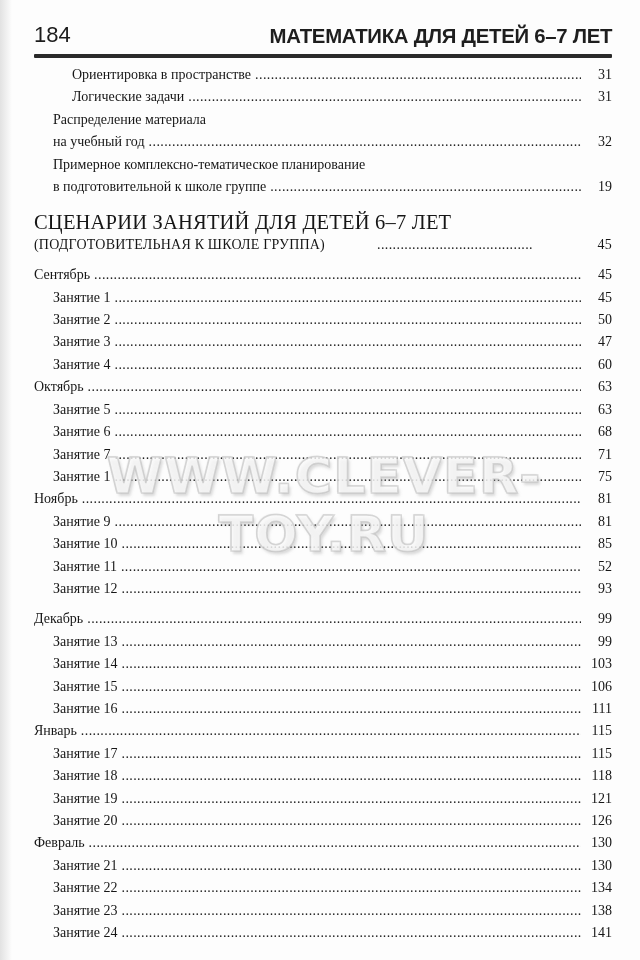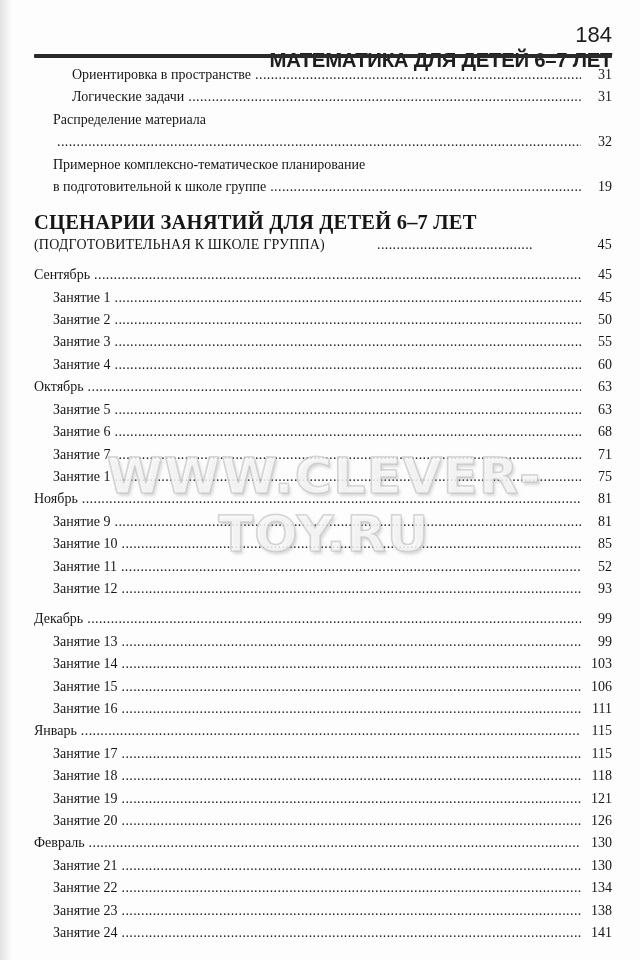--- a/index.html
+++ b/index.html
@@ -11,21 +11,21 @@
   .page { position: relative; width: 640px; height: 960px; background: #fdfdfd; }
 
   
   .edge-shadow {
     position: absolute; left: 0; top: 0; bottom: 0; width: 12px;
     background: linear-gradient(to right, #e2e2e2, rgba(245,245,245,0));
   }
 
   .pagehead {
     position: absolute; top: 22px; left: 34px; right: 28px;
-    display: flex; justify-content: space-between; align-items: flex-end; flex-direction: column;
+    display: flex; justify-content: space-between; align-items: flex-end;
   }
   .pagenum {
     font-family: "Liberation Sans", sans-serif;
     font-size: 22px; color: #1c1c1c;
   }
   .booktitle {
     font-family: "Liberation Sans", sans-serif;
     font-weight: bold; font-size: 21px; color: #1e1e1e;
     letter-spacing: -0.3px; transform: scaleX(0.97); transform-origin: right bottom;
     white-space: nowrap;
@@ -44,21 +44,21 @@
   .row .label { white-space: nowrap; }
   .row .dots {
     flex: 1 1 auto; overflow: hidden; white-space: nowrap;
     margin-left: 4px; margin-right: 3px; color: #1f1f1f;
     letter-spacing: 0.4px;
   }
   .row .pg { min-width: 28px; text-align: right; flex: 0 0 auto; }
   .row.indent-1 { padding-left: 19px; }
   .row.indent-2 { padding-left: 38px; }
   .row.heading {
-    font-weight: bold; font-size: 20.5px; letter-spacing: 0.2px;
+    font-weight: normal; font-size: 20.5px; letter-spacing: 0.2px;
   }
   .row.caps { letter-spacing: 0.2px; gap: 48px; }
   .row.gap-lg { margin-top: 13px; }
   .row.gap-sm { margin-top: 8px; }
 
   .watermark {
     position: absolute; top: 447px; left: 24px; right: 16px;
     text-align: center;
     font-family: "DejaVu Sans", sans-serif;
     font-weight: bold; font-size: 50px; letter-spacing: 1px;
@@ -91,20 +91,21 @@
       <div class="row indent-2">
     <span class="label">Логические задачи</span>
     <span class="dots">............................................................................................................................................................................................................................</span>
     <span class="pg">31</span>
   </div>
       <div class="row indent-1 nopage">
     <span class="label">Распределение материала</span>
 
   </div>
       <div class="row indent-1">
+    <span class="label">на учебный год</span>
     <span class="dots">............................................................................................................................................................................................................................</span>
     <span class="pg">32</span>
   </div>
       <div class="row indent-1 nopage">
     <span class="label">Примерное комплексно-тематическое планирование</span>
 
   </div>
       <div class="row indent-1">
     <span class="label">в подготовительной к школе группе</span>
     <span class="dots">............................................................................................................................................................................................................................</span>
@@ -130,21 +131,21 @@
     <span class="pg">45</span>
   </div>
       <div class="row indent-1">
     <span class="label">Занятие 2</span>
     <span class="dots">............................................................................................................................................................................................................................</span>
     <span class="pg">50</span>
   </div>
       <div class="row indent-1">
     <span class="label">Занятие 3</span>
     <span class="dots">............................................................................................................................................................................................................................</span>
-    <span class="pg">55</span>
+    <span class="pg">47</span>
   </div>
       <div class="row indent-1">
     <span class="label">Занятие 4</span>
     <span class="dots">............................................................................................................................................................................................................................</span>
     <span class="pg">60</span>
   </div>
       <div class="row indent-0">
     <span class="label">Октябрь</span>
     <span class="dots">............................................................................................................................................................................................................................</span>
     <span class="pg">63</span>

